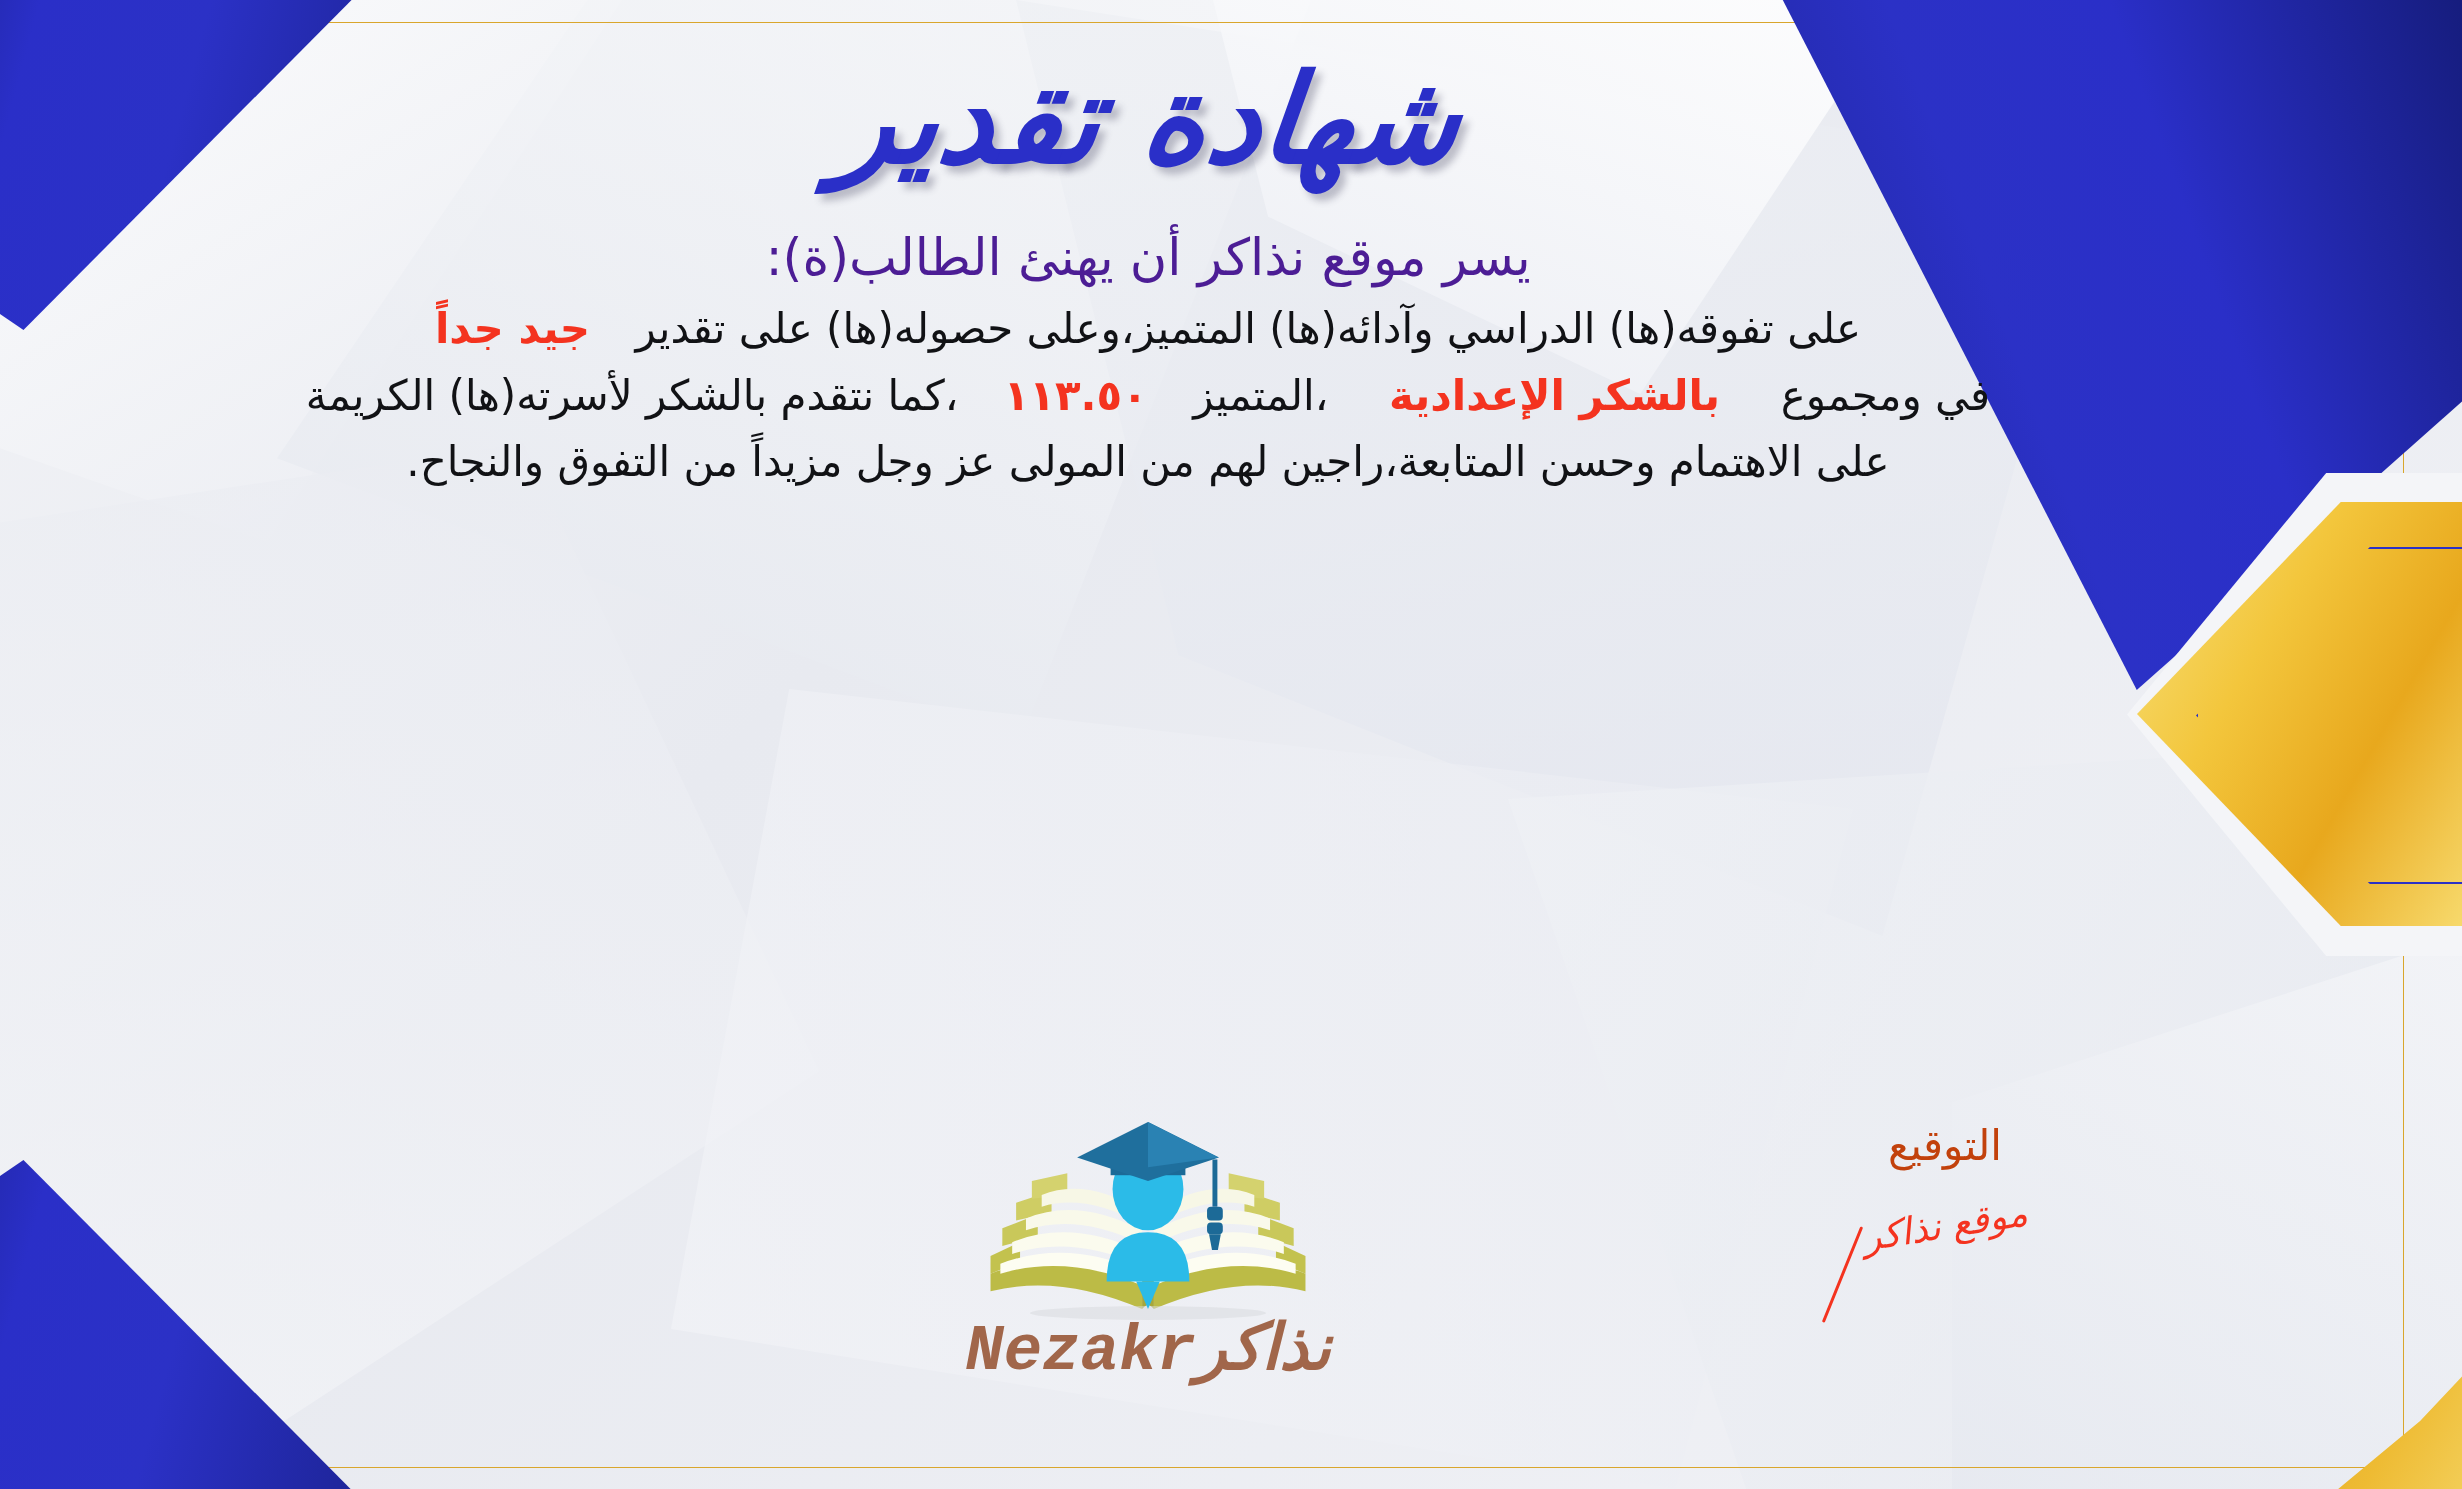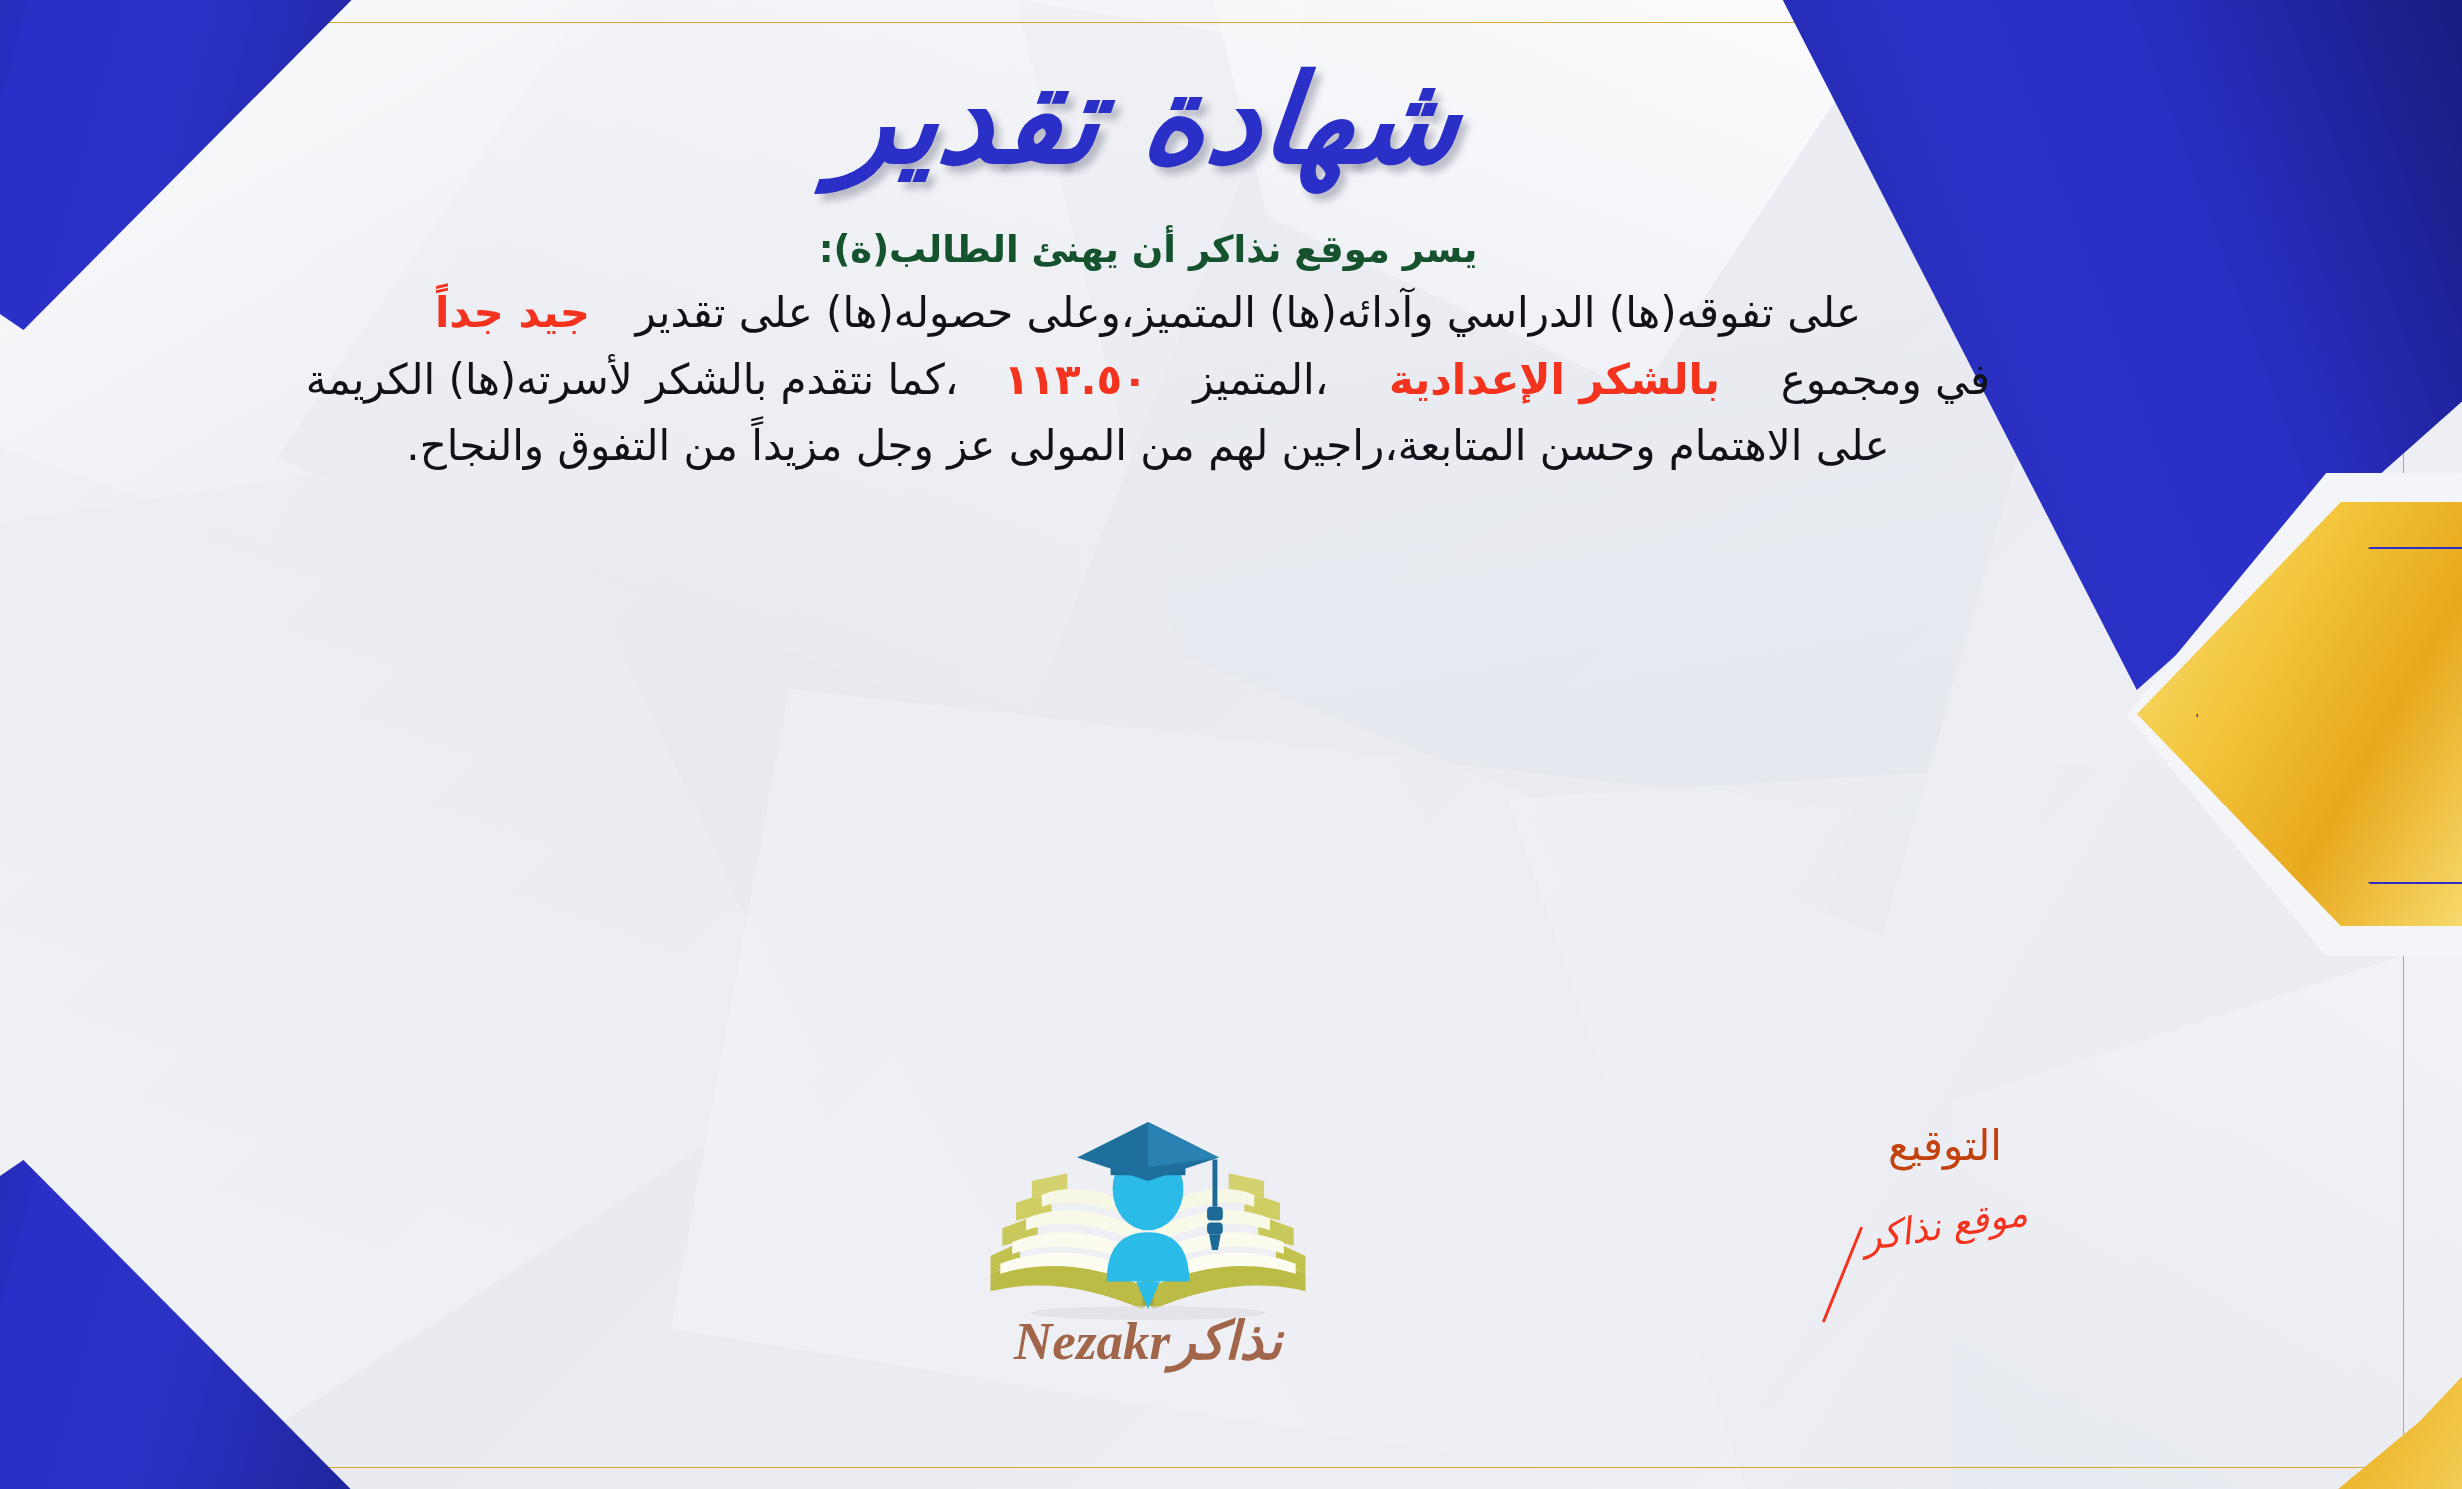--- a/index.html
+++ b/index.html
@@ -154,23 +154,23 @@
   }
 
   .body-block {
     margin-top: 38px;
     width: 1724px;
     text-align: center;
     direction: rtl;
   }
 
   .line-intro {
-    font-size: 37px;
-    color: #14532d;
-    font-weight: 700;
+    font-size: 51px;
+    color: #4c1d95;
+    font-weight: 400;
     letter-spacing: 0px;
   }
 
   .student-name {
     margin-top: 25.6px;
     font-size: 43px;
     color: #f4331f;
     font-weight: 700;
   }
 
@@ -228,22 +228,22 @@
     position: absolute;
     left: 50%;
     transform: translateX(-50%);
     top: -4.9px;
     width: 374px;
     text-align: center;
   }
   .logo-mark { width: 374px; height: 207px; display: block; margin: 0 auto; }
   .logo-text {
     margin-top: -12.8px;
-    font-family: Liberation Serif, serif;
-    font-size: 53px;
+    font-family: Liberation Mono, monospace;
+    font-size: 64px;
     font-weight: 700;
     font-style: italic;
     color: #a1664a;
     white-space: nowrap;
     direction: rtl;
   }
   .logo-text .latin { font-style: italic; }
 </style>
 </head>
 <body>

